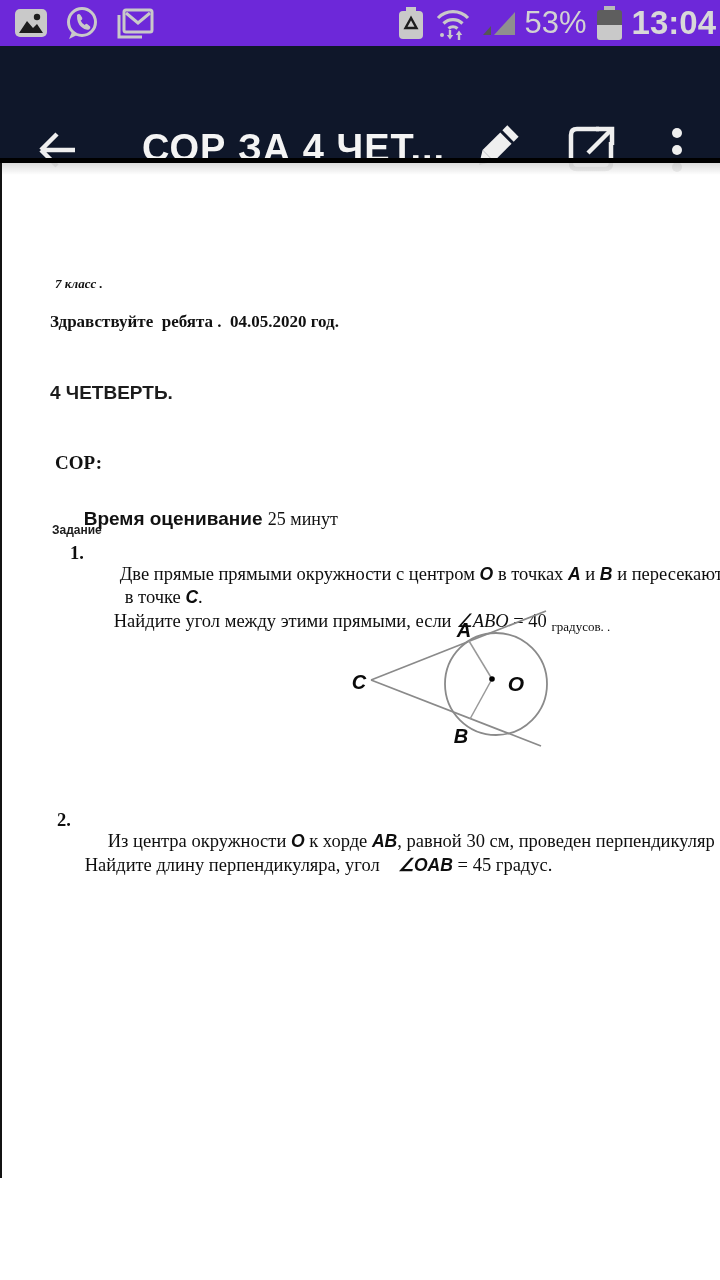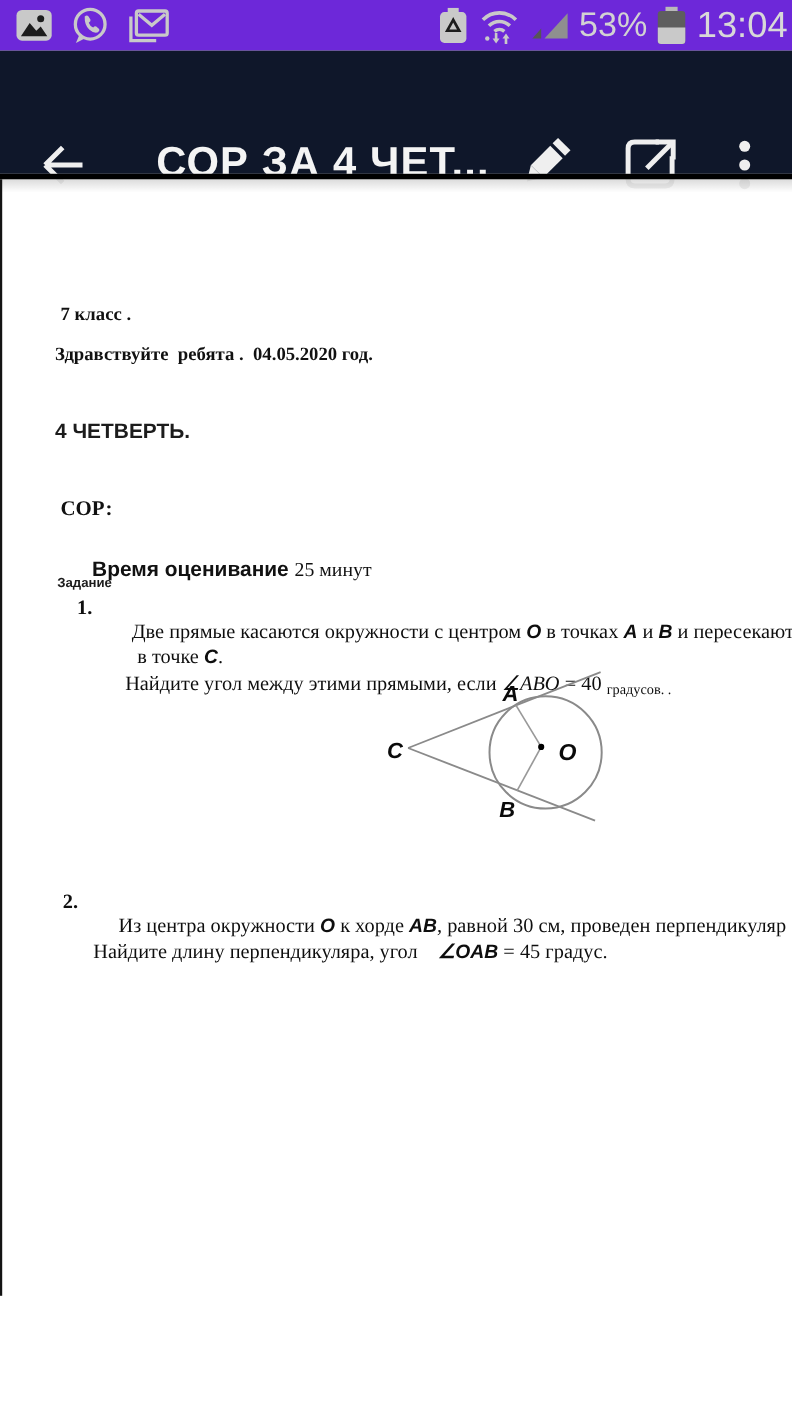--- a/index.html
+++ b/index.html
@@ -11,21 +11,21 @@
   }
   
   .status-bar {
     position:absolute; left:0; top:0; width:720px; height:46px;
     background:#6d28d9; display:flex; align-items:center;
   }
   .sb-left { display:flex; align-items:center; gap:16px; padding-left:14px; }
   .sb-spacer { flex:1; }
   .sb-right { display:flex; align-items:center; gap:9px; padding-right:4px; }
   .sb-text { color:#d2d2d2; font-size:31px; line-height:46px; }
-  .sb-time { color:#d8d8d8; font-size:33px; line-height:46px; }
+  .sb-time { color:#d8d8d8; font-size:33px; line-height:46px;font-weight:bold; }
   
   .toolbar {
     position:absolute; left:0; top:46px; width:720px; height:112px;
     background:#0f172a;
   }
   .toolbar-title {
     position:absolute; left:142px; top:81px;
     color:#f4f4f4; font-size:38px; font-weight:bold; letter-spacing:1px;
     white-space:pre;
   }
@@ -33,21 +33,21 @@
   .toolbar-divider { position:absolute; left:0; top:158px; width:720px; height:5px; background:#000; }
   .toolbar-shadow { position:absolute; left:0; top:163px; width:720px; height:12px;
     background:linear-gradient(to bottom, rgba(0,0,0,0.14), rgba(0,0,0,0)); }
   .page-edge { position:absolute; left:0; top:163px; width:2px; height:1015px; background:#131313; }
   
   .doc { position:absolute; left:0; top:0; width:720px; height:1280px; }
   .txt { position:absolute; white-space:pre; color:#111; }
   .serif   { font-family:"Liberation Serif", serif; }
   .sans    { font-family:"Liberation Sans", sans-serif; }
   .b       { font-weight:bold; }
-  .class-line      { left:55px;  top:276px; font-size:17px; }
+  .class-line      { left:55px;  top:276px; font-size:13px;font-style:italic; }
   .greeting        { left:50px;  top:312px; font-size:17px; }
   .quarter-heading { left:50px;  top:382px; font-size:19px; color:#1c1c1c; }
   .section-sub     { left:50px;  top:418px; font-size:16.5px; color:#333; }
   .sor-label       { left:55px;  top:452px; font-size:19px; }
   .duration        { left:52px;  top:486px; font-size:19px; }
   .duration .val   { font-family:"Liberation Serif", serif; font-weight:normal; font-size:18px; }
   .task-label      { left:52px;  top:523px; font-size:12px; color:#1c1c1c; }
   .task-line { font-family:"Liberation Serif", serif; font-size:18.5px; color:#0e0e0e; }
   .t1-num  { left:70px; top:543px; font-weight:bold; }
   .t1-l1   { left:92px; top:543px; }
@@ -156,21 +156,21 @@
     <div class="txt sans b quarter-heading">4 ЧЕТВЕРТЬ.</div>
     <div class="txt serif b sor-label">СОР:</div>
 
     <div class="txt sans b duration">
       <span>Время оценивание </span><span class="val">25 минут</span>
     </div>
     <div class="txt sans b task-label">Задание</div>
 
     <div class="txt task-line t1-num">1.</div>
     <div class="txt task-line t1-l1">
-      <span>Две прямые касаются окружности с центром </span><span class="var">O</span><span> в точках </span><span class="var">A</span><span> и </span><span class="var">B</span><span> и пересекаются</span>
+      <span>Две прямые прямыми окружности с центром </span><span class="var">O</span><span> в точках </span><span class="var">A</span><span> и </span><span class="var">B</span><span> и пересекаются</span>
     </div>
     <div class="txt task-line t1-l2">
       <span>в точке </span><span class="var">C</span><span>.</span>
     </div>
     <div class="txt task-line t1-l3">
       <span>Найдите угол между этими прямыми, если </span><span class="angle">∠ABO</span><span> = 40 </span><span class="deg-small">градусов. .</span>
     </div>
 
     <svg class="figure-svg" width="290" height="162" viewBox="330 600 290 162">
       <circle cx="496" cy="684" r="51" stroke="#8a8a8a" stroke-width="1.8" fill="none"></circle>

